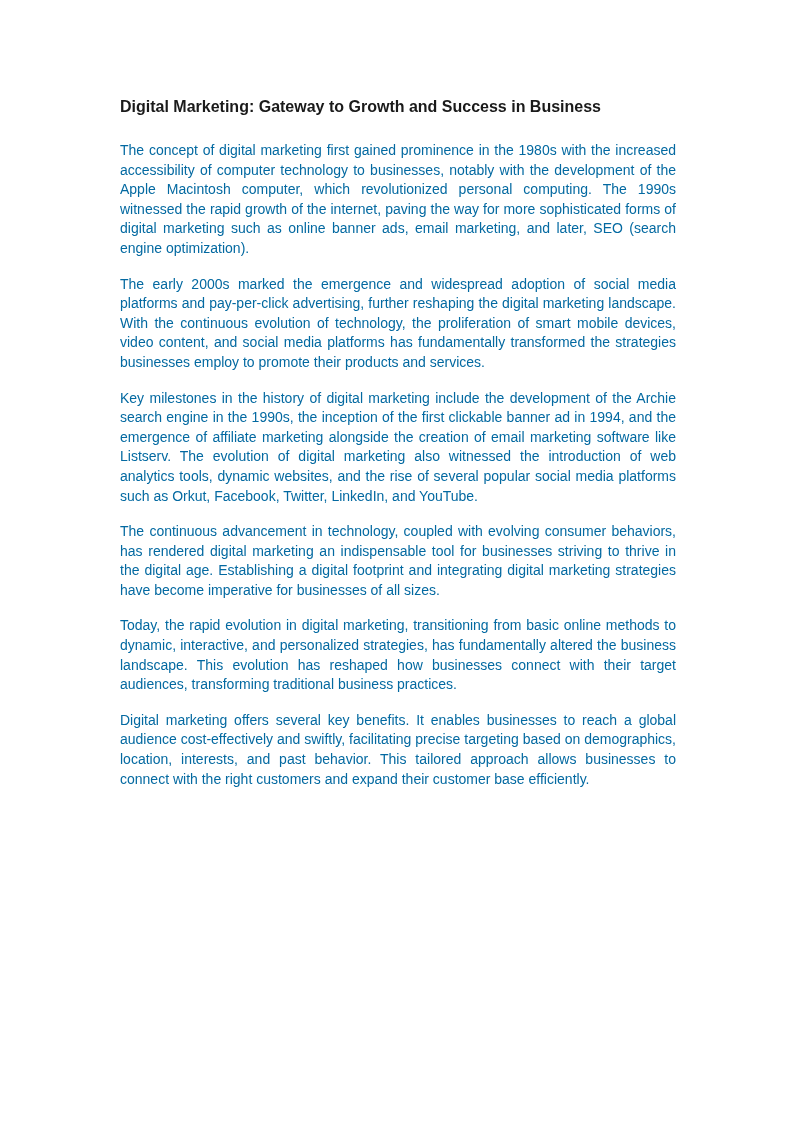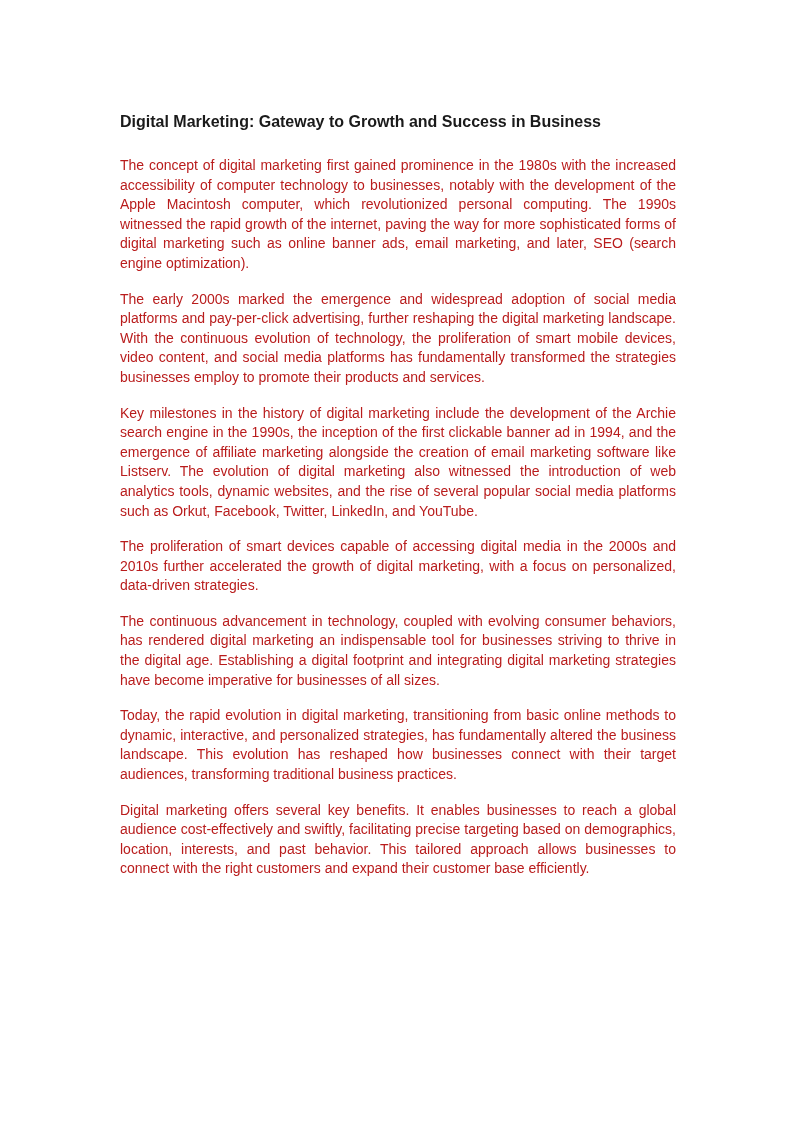--- a/index.html
+++ b/index.html
@@ -19,43 +19,42 @@
   .content {
     position: absolute;
     left: 120px;
     top: 97px;
     width: 556px;
   }
   .doc-title {
     font-size: 16px;
     font-weight: bold;
     line-height: 19px;
-    margin: 15px 0 25px 0;
+    margin: 0 0 25px 0;
     color: #1a1a1a;
     text-align: left;
   }
   .doc-paragraph {
     font-size: 14px;
     line-height: 19.6px;
     margin: 0 0 16px 0;
     text-align: justify;
     text-justify: inter-word;
-    color: #b91c1c;
+    color: #0369a1;
   }
   .doc-paragraph:last-child {
     margin-bottom: 14px;
   }
 </style>
 </head>
 <body>
 
 <div class="page">
   <div class="content">
     <h1 class="doc-title">Digital Marketing: Gateway to Growth and Success in Business</h1>
     <p class="doc-paragraph">The concept of digital marketing first gained prominence in the 1980s with the increased accessibility of computer technology to businesses, notably with the development of the Apple Macintosh computer, which revolutionized personal computing. The 1990s witnessed the rapid growth of the internet, paving the way for more sophisticated forms of digital marketing such as online banner ads, email marketing, and later, SEO (search engine optimization).</p>
     <p class="doc-paragraph">The early 2000s marked the emergence and widespread adoption of social media platforms and pay-per-click advertising, further reshaping the digital marketing landscape. With the continuous evolution of technology, the proliferation of smart mobile devices, video content, and social media platforms has fundamentally transformed the strategies businesses employ to promote their products and services.</p>
     <p class="doc-paragraph">Key milestones in the history of digital marketing include the development of the Archie search engine in the 1990s, the inception of the first clickable banner ad in 1994, and the emergence of affiliate marketing alongside the creation of email marketing software like Listserv. The evolution of digital marketing also witnessed the introduction of web analytics tools, dynamic websites, and the rise of several popular social media platforms such as Orkut, Facebook, Twitter, LinkedIn, and YouTube.</p>
-    <p class="doc-paragraph">The proliferation of smart devices capable of accessing digital media in the 2000s and 2010s further accelerated the growth of digital marketing, with a focus on personalized, data-driven strategies.</p>
     <p class="doc-paragraph">The continuous advancement in technology, coupled with evolving consumer behaviors, has rendered digital marketing an indispensable tool for businesses striving to thrive in the digital age. Establishing a digital footprint and integrating digital marketing strategies have become imperative for businesses of all sizes.</p>
     <p class="doc-paragraph">Today, the rapid evolution in digital marketing, transitioning from basic online methods to dynamic, interactive, and personalized strategies, has fundamentally altered the business landscape. This evolution has reshaped how businesses connect with their target audiences, transforming traditional business practices.</p>
     <p class="doc-paragraph">Digital marketing offers several key benefits. It enables businesses to reach a global audience cost-effectively and swiftly, facilitating precise targeting based on demographics, location, interests, and past behavior. This tailored approach allows businesses to connect with the right customers and expand their customer base efficiently.</p>
   </div>
 </div>
 
 </body></html>

